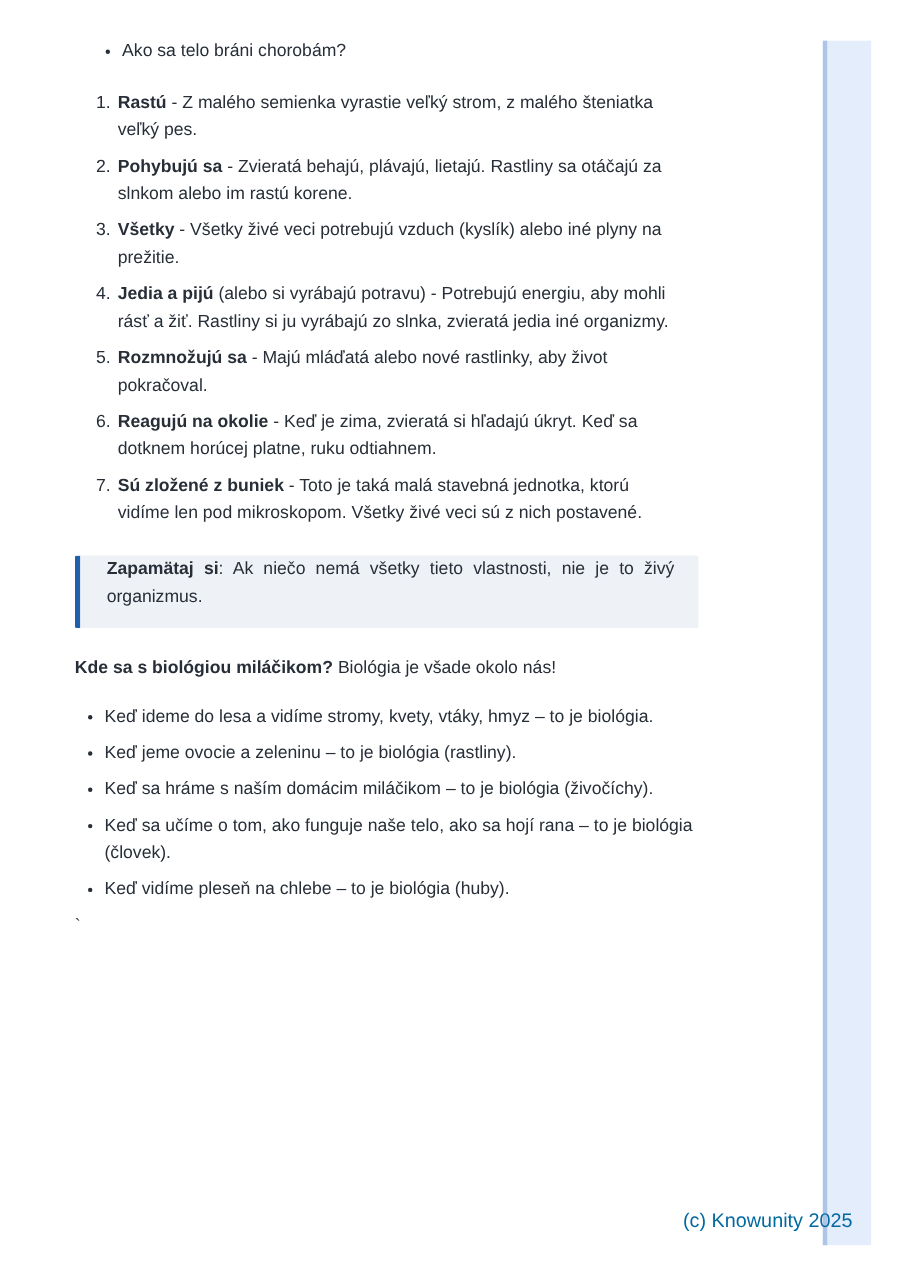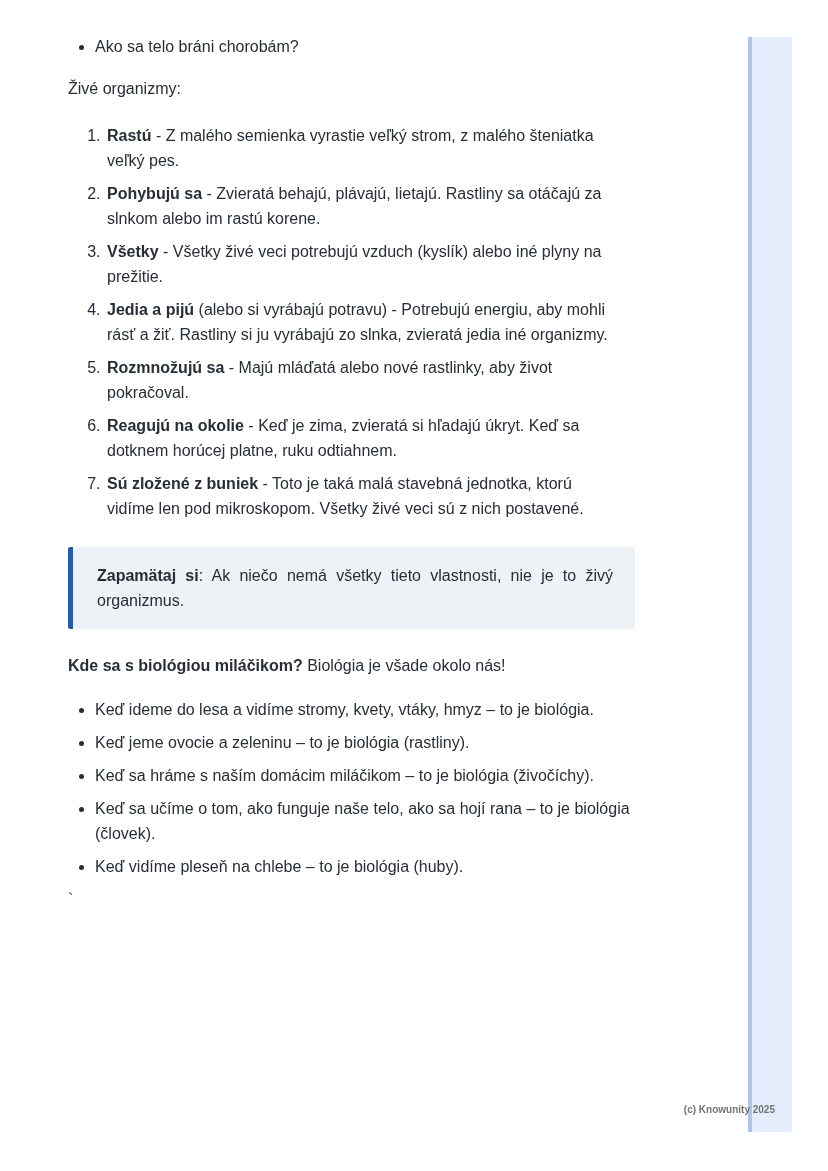--- a/index.html
+++ b/index.html
@@ -13,52 +13,51 @@
   }
   .content {
     position: absolute; left: 68px; top: 0;
     width: 567px;
     font-size: 16px; line-height: 25px;
   }
   p { margin: 0; }
   strong { font-weight: 700; }
 
   ul.top-list { margin: 34px 0 0; padding-left: 27px; list-style: disc; }
-  ul.top-list li { margin: 0; }
+  ul.top-list li { margin: 16px; }
 
   p.intro { margin-top: 24px; text-align: justify; }
   p.section-intro { margin-top: 17px; }
 
   ol.props { margin: 22px 12px 0; padding-left: 25px; list-style: decimal; }
   ol.props li { margin-bottom: 8px; padding-left: 2px; }
   ol.props li:last-child { margin-bottom: 0; }
 
   .callout {
     margin-top: 26px;
     background: #eef1f6;
     border-left: 5px solid #1e5fae;
     border-radius: 2px;
-    padding: 16px 22px 16px 24px;
+    padding: 0 22px 16px 24px;
     text-align: justify;
   }
 
   p.where { margin-top: 24px; }
 
   ul.examples { margin: 19px 0 0; padding-left: 27px; list-style: disc; }
   ul.examples li { margin-bottom: 8px; }
   ul.examples li:last-child { margin-bottom: 0; }
 
   .stray { margin-top: 8px; font-size: 16px; color: #3a424c; }
 
   .footer {
     position: absolute; right: 53px; top: 1102px;
-    font-size: 10px; line-height: 15px;
-    color: #737373;
+    font-size: 18px; line-height: 15px;
+    color: #0369a1;
     z-index: 2;
-    font-weight: bold;
   }
   .stripe {
     position: absolute; left: 748px; top: 37px;
     width: 40px; height: 1095px;
     background: #e3edfb;
     border-left: 4px solid #adc6e7;
     z-index: 1;
   }
 </style>
 </head>
@@ -66,21 +65,20 @@
 
 <div class="stripe"></div>
 
 <div class="content">
 
   <ul class="top-list">
     <li><span>Ako sa telo bráni chorobám?</span></li>
   </ul>
 
 
-  <p class="section-intro">Živé organizmy:</p>
 
   <ol class="props">
     <li><strong>Rastú</strong><span> - Z malého semienka vyrastie veľký strom, z malého šteniatka veľký pes.</span></li>
     <li><strong>Pohybujú sa</strong><span> - Zvieratá behajú, plávajú, lietajú. Rastliny sa otáčajú za slnkom alebo im rastú korene.</span></li>
     <li><strong>Všetky</strong><span> - Všetky živé veci potrebujú vzduch (kyslík) alebo iné plyny na prežitie.</span></li>
     <li><strong>Jedia a pijú</strong><span> (alebo si vyrábajú potravu) - Potrebujú energiu, aby mohli rásť a žiť. Rastliny si ju vyrábajú zo slnka, zvieratá jedia iné organizmy.</span></li>
     <li><strong>Rozmnožujú sa</strong><span> - Majú mláďatá alebo nové rastlinky, aby život pokračoval.</span></li>
     <li><strong>Reagujú na okolie</strong><span> - Keď je zima, zvieratá si hľadajú úkryt. Keď sa dotknem horúcej platne, ruku odtiahnem.</span></li>
     <li><strong>Sú zložené z buniek</strong><span> - Toto je taká malá stavebná jednotka, ktorú vidíme len pod mikroskopom. Všetky živé veci sú z nich postavené.</span></li>
   </ol>

